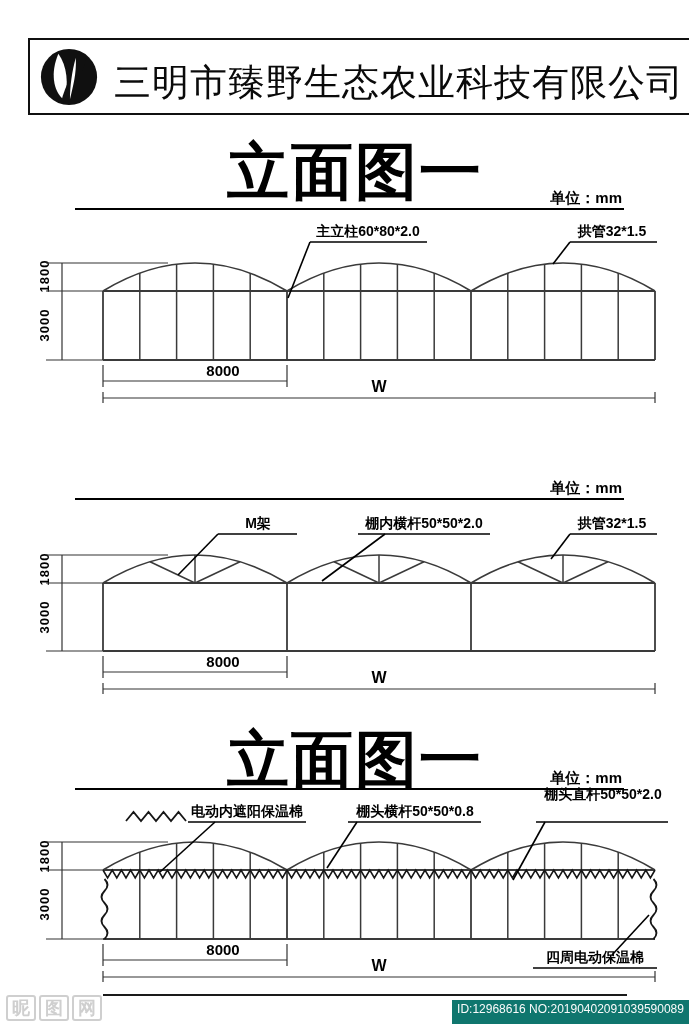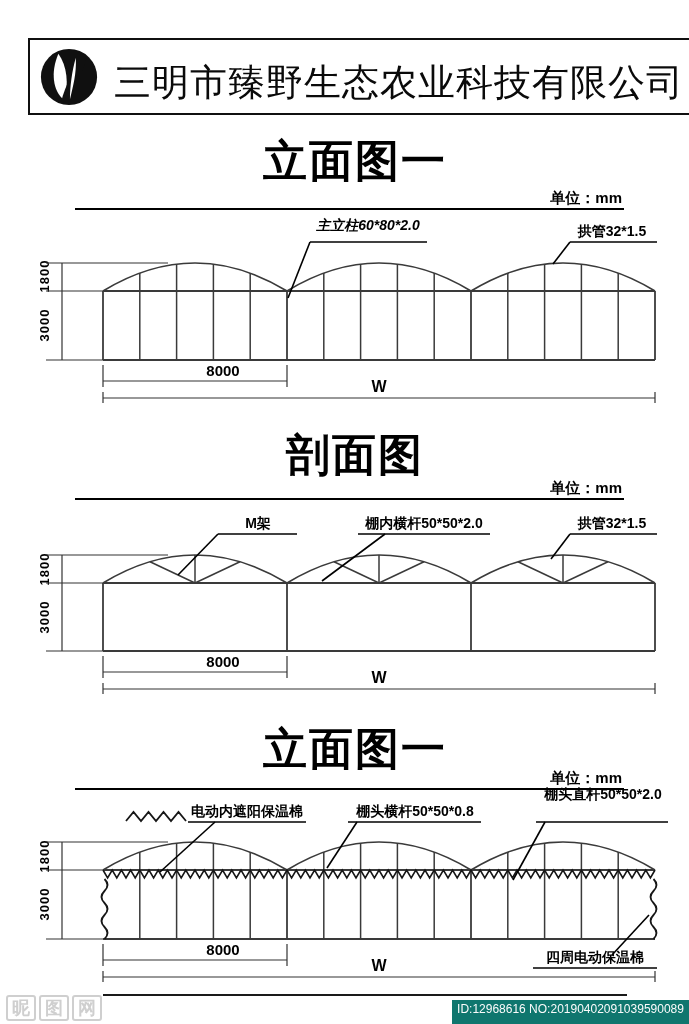--- a/index.html
+++ b/index.html
@@ -1,19 +1,19 @@
 <!DOCTYPE html>
 <html><head>
 <meta charset="utf-8">
 <style>
   html,body{margin:0;padding:0;background:#888;}
   .canvas{position:relative;width:689px;height:1024px;background:#ffffff;overflow:hidden;
           font-family:"Liberation Sans","DejaVu Sans",sans-serif;}
   .txt{position:absolute;color:#000;white-space:nowrap;line-height:1.15;}
-  .title{font-size:44px;font-weight:900;text-align:center;letter-spacing:2px;}
+  .title{font-size:62px;font-weight:900;text-align:center;letter-spacing:2px;}
   .unit{font-size:15px;font-weight:700;text-align:right;}
   .ann{font-size:14px;font-weight:700;text-align:center;}
   .dim{font-size:15px;font-weight:700;text-align:center;margin-left:28px;}
   .dimw{font-size:16px;font-weight:700;text-align:center;}
   .rot{font-size:13px;font-weight:700;transform:translate(-50%,-50%) rotate(-90deg);letter-spacing:1px;}
   .rule{position:absolute;height:2px;background:#000;}
   .hdr-box{position:absolute;left:28px;top:38px;width:664px;height:77px;border:2px solid #101010;box-sizing:border-box;}
   .hdr-name{position:absolute;left:112px;top:57px;font-size:37px;font-weight:400;letter-spacing:1px;color:#0a0a0a;}
   .wm-line{position:absolute;left:103px;top:994px;width:524px;height:2px;background:#1a1a1a;}
   .wm-chars{position:absolute;left:6px;top:995px;display:flex;gap:3px;}
@@ -36,21 +36,21 @@
       <path d="M27 56 C15 46 13 27 21 8 C30 20 32 40 27 56 Z" fill="#ffffff"></path>
       <path d="M24 57 C28 40 38 22 50 12 C44 34 38 48 27 58 Z" fill="#101010"></path>
       <path d="M33 55 C36 42 40 28 39 12 C35 26 33 42 33 55 Z" fill="#ffffff"></path>
     </svg>
     <div class="hdr-name" style="left:84px;top:18px;position:absolute;">三明市臻野生态农业科技有限公司</div>
   </div>
 
   <div class="txt title" style="left:30px;top:136px;width:650px;">立面图一</div>
   <div class="txt unit" style="left:452px;top:189px;width:170px;">单位：mm</div>
   <div class="rule" style="left:75px;top:208px;width:549px;"></div>
-  <div class="txt ann" style="left:306px;top:217px;width:124px;font-style:italic;">主立柱60*80*2.0</div>
+  <div class="txt ann" style="left:306px;top:223px;width:124px;">主立柱60*80*2.0</div>
   <div class="txt ann" style="left:564px;top:223px;width:96px;">拱管32*1.5</div>
   <div class="txt rot" style="left:45px;top:276px;">1800</div>
   <div class="txt rot" style="left:45px;top:325px;">3000</div>
   <div class="txt dim" style="left:103px;top:362px;width:184px;">8000</div>
   <div class="txt dimw" style="left:103px;top:378px;width:552px;">W</div>
   <svg id="sec0" style="top:218px;" width="689" height="185" viewBox="0 0 689 185">
       <line x1="103" y1="142" x2="655" y2="142" stroke="#3a3a3a" stroke-width="1.8" stroke-linecap="butt"></line>
       <line x1="103" y1="73" x2="655" y2="73" stroke="#3a3a3a" stroke-width="1.8" stroke-linecap="butt"></line>
       <path d="M103 73 Q 195 17 287 73" fill="none" stroke="#3a3a3a" stroke-width="1.6"></path>
       <path d="M287 73 Q 379 17 471 73" fill="none" stroke="#3a3a3a" stroke-width="1.6"></path>
@@ -80,21 +80,20 @@
       <line x1="103" y1="163" x2="287" y2="163" stroke="#333333" stroke-width="1.2" stroke-linecap="butt"></line>
       <line x1="103" y1="174" x2="103" y2="185" stroke="#333333" stroke-width="1.2" stroke-linecap="butt"></line>
       <line x1="655" y1="174" x2="655" y2="185" stroke="#333333" stroke-width="1.2" stroke-linecap="butt"></line>
       <line x1="103" y1="180" x2="655" y2="180" stroke="#333333" stroke-width="1.2" stroke-linecap="butt"></line>
       <line x1="310" y1="24" x2="427" y2="24" stroke="#000000" stroke-width="1.6" stroke-linecap="butt"></line>
       <line x1="310" y1="24" x2="288" y2="80" stroke="#000000" stroke-width="1.6" stroke-linecap="butt"></line>
       <line x1="570" y1="24" x2="657" y2="24" stroke="#000000" stroke-width="1.6" stroke-linecap="butt"></line>
       <line x1="570" y1="24" x2="553" y2="46" stroke="#000000" stroke-width="1.6" stroke-linecap="butt"></line>
     </svg>
 
-  <div class="txt title" style="left:30px;top:430px;width:650px;">剖面图</div>
   <div class="txt unit" style="left:452px;top:479px;width:170px;">单位：mm</div>
   <div class="rule" style="left:75px;top:498px;width:549px;"></div>
   <div class="txt ann" style="left:214px;top:515px;width:88px;">M架</div>
   <div class="txt ann" style="left:354px;top:515px;width:140px;">棚内横杆50*50*2.0</div>
   <div class="txt ann" style="left:564px;top:515px;width:96px;">拱管32*1.5</div>
   <div class="txt rot" style="left:45px;top:569px;">1800</div>
   <div class="txt rot" style="left:45px;top:617px;">3000</div>
   <div class="txt dim" style="left:103px;top:653px;width:184px;">8000</div>
   <div class="txt dimw" style="left:103px;top:669px;width:552px;">W</div>
   <svg id="sec1" style="top:510px;" width="689" height="185" viewBox="0 0 689 185">

